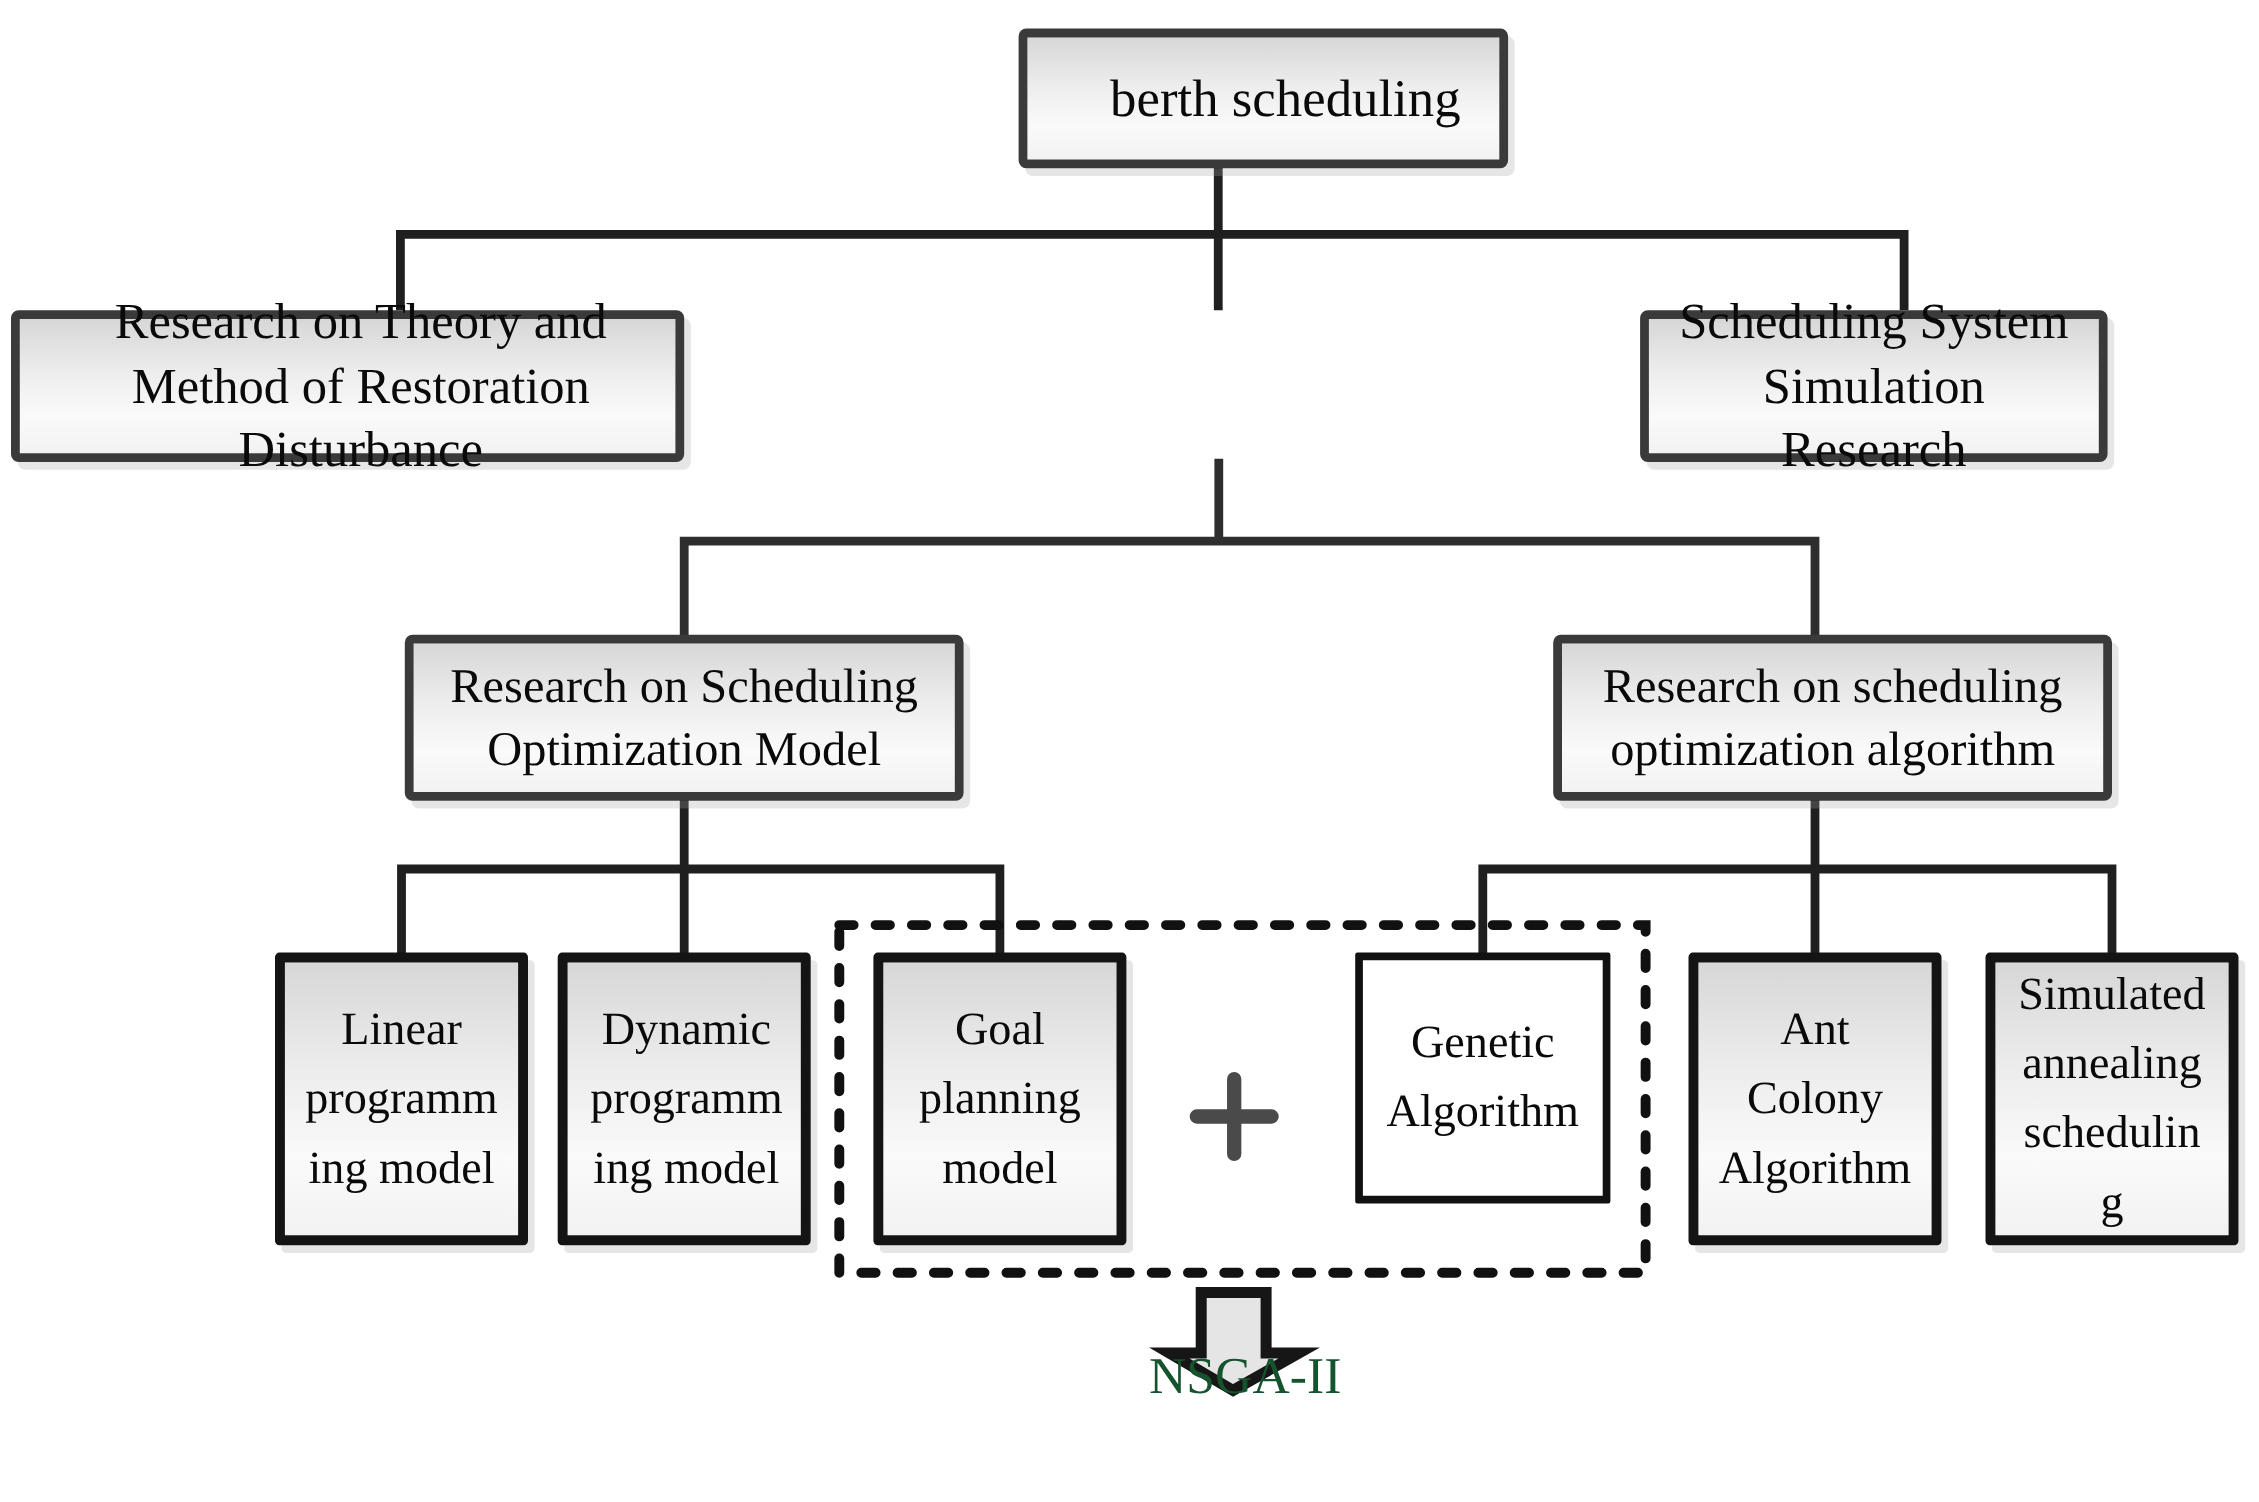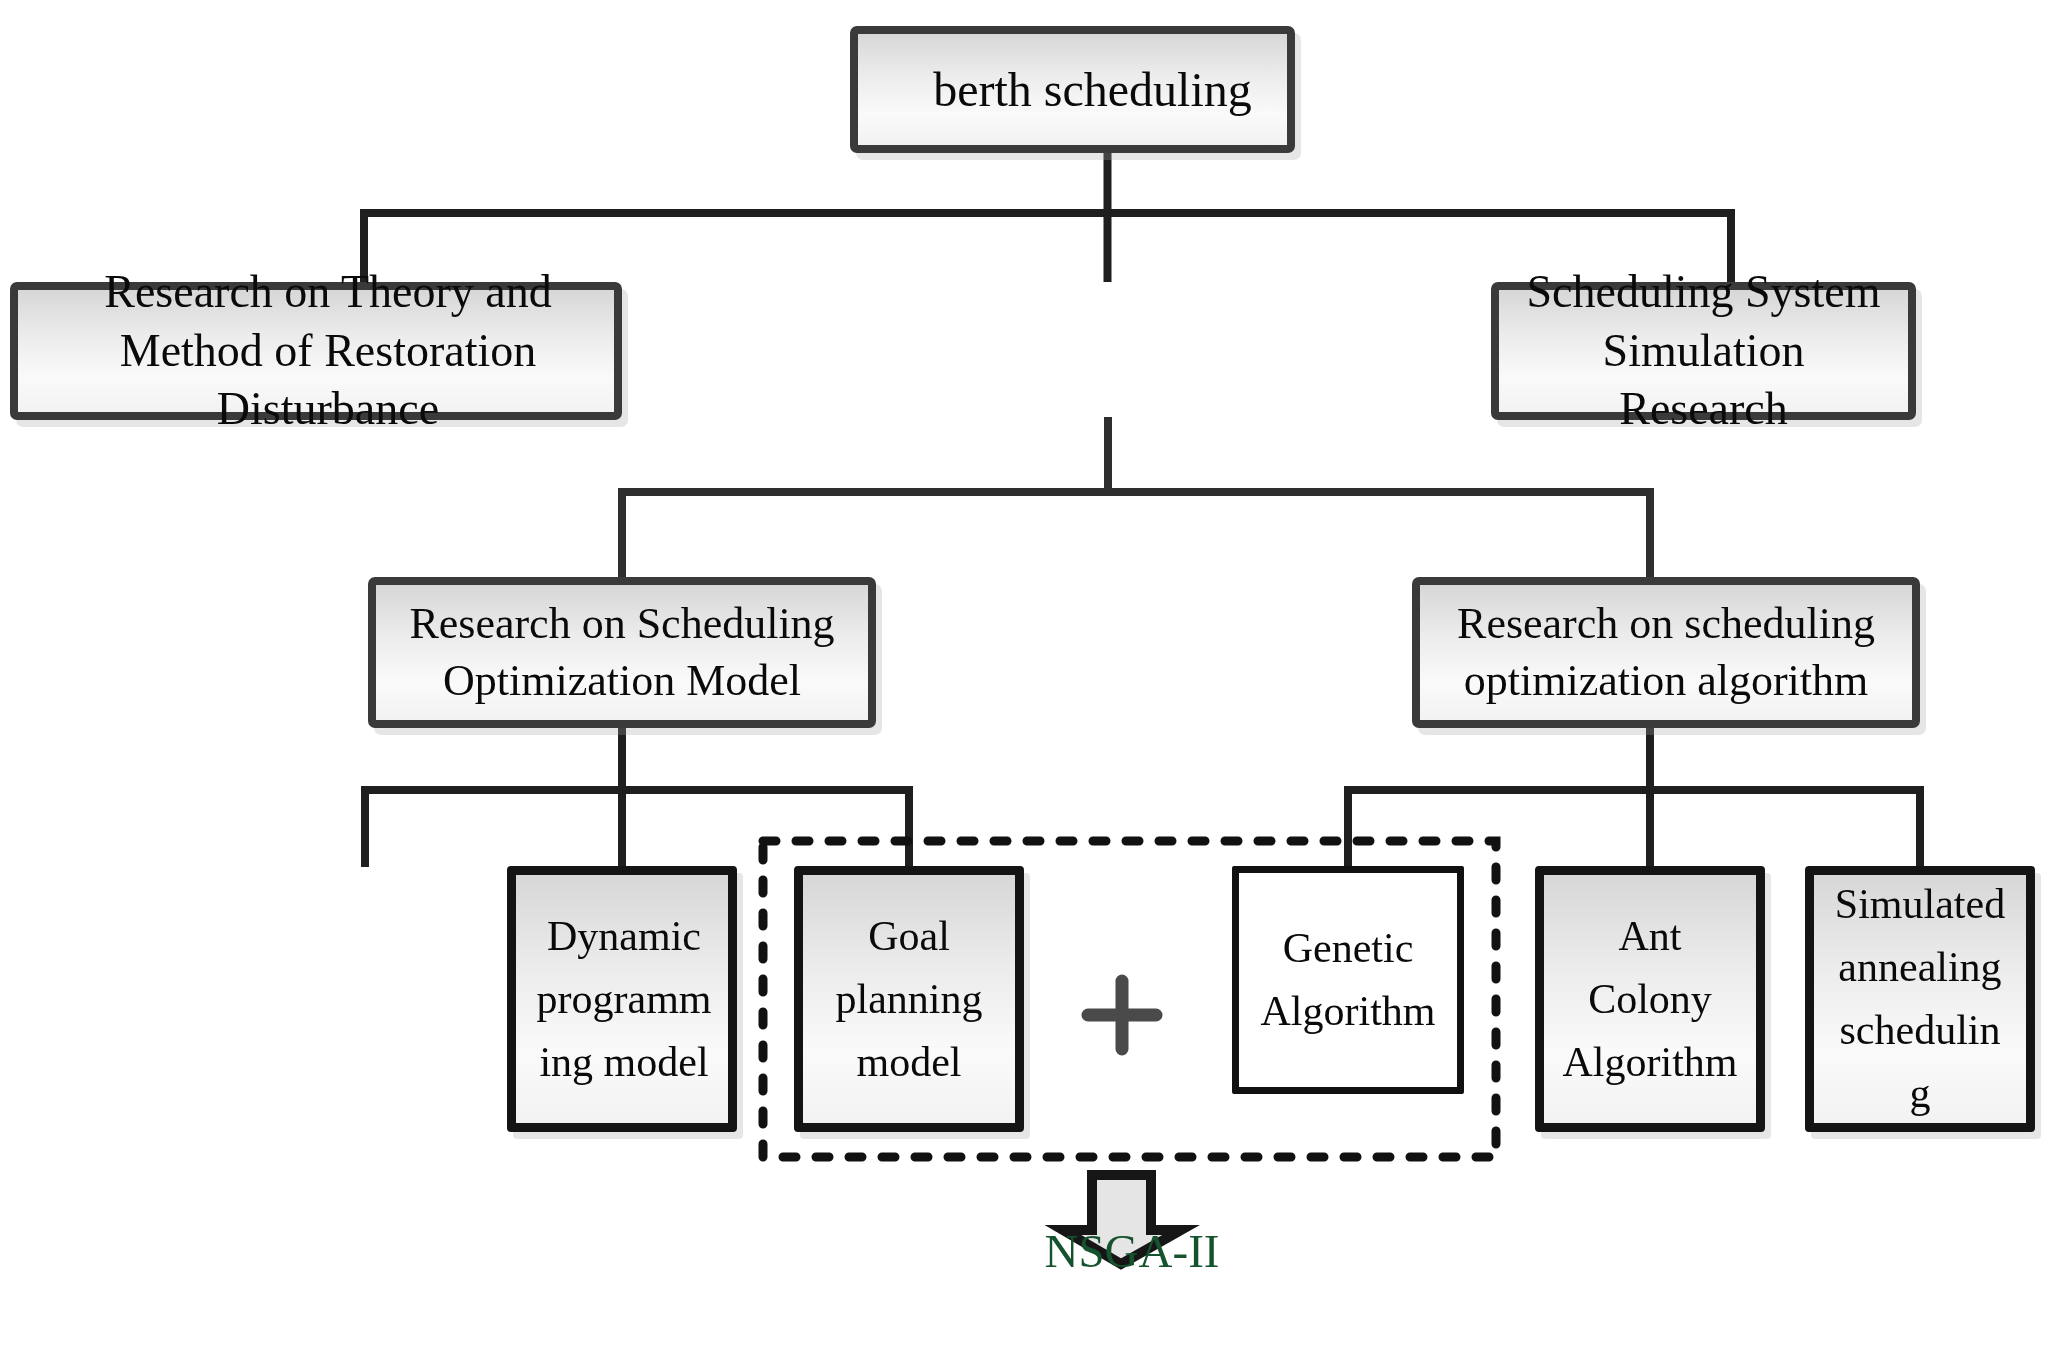--- a/index.html
+++ b/index.html
@@ -20,21 +20,21 @@
     box-shadow:6px 7px 0 rgba(165,165,165,0.28);
   }
   .node .lbl{display:block;width:100%;overflow-wrap:break-word;}
   .lvl2{top:282px;height:138px;font-size:46px;line-height:1.28;padding:0 20px;}
   .lvl3{top:577px;height:151px;font-size:44px;line-height:1.28;padding:0 25px;}
   .leaf{
     top:866px;width:230px;height:266px;
     font-size:42px;line-height:1.5;padding:0 16px;
     border:9px solid #141414;border-radius:4px;
   }
-  #node-root{left:850px;top:26px;width:445px;height:127px;font-size:48px;padding-left:40px;}
+  #node-root{left:926px;top:26px;width:445px;height:127px;font-size:48px;padding-left:40px;}
   #node-restoration{left:10px;width:612px;padding-left:44px;}
   #node-model-algo{left:786px;width:645px;}
   #node-simulation{left:1491px;width:425px;}
   #node-opt-model{left:368px;width:508px;}
   #node-opt-algo{left:1396px;width:508px;margin-left:16px;}
   #node-linear{left:250px;}
   #node-dynamic{left:507px;padding-left:20px;}
   #node-goal{left:794px;}
   #node-genetic{
     left:1232px;width:232px;height:228px;
@@ -82,20 +82,23 @@
     <span class="lbl">Scheduling System Simulation Research</span>
   </div>
 
   <div class="node lvl3" id="node-opt-model">
     <span class="lbl">Research on Scheduling Optimization Model</span>
   </div>
   <div class="node lvl3" id="node-opt-algo">
     <span class="lbl">Research on scheduling optimization algorithm</span>
   </div>
 
+  <div class="node leaf" id="node-linear">
+    <span class="lbl">Linear programming model</span>
+  </div>
   <div class="node leaf" id="node-dynamic">
     <span class="lbl">Dynamic programming model</span>
   </div>
   <div class="node leaf" id="node-goal">
     <span class="lbl">Goal planning model</span>
   </div>
   <div class="node leaf" id="node-genetic">
     <span class="lbl">Genetic Algorithm</span>
   </div>
   <div class="node leaf" id="node-ant">

